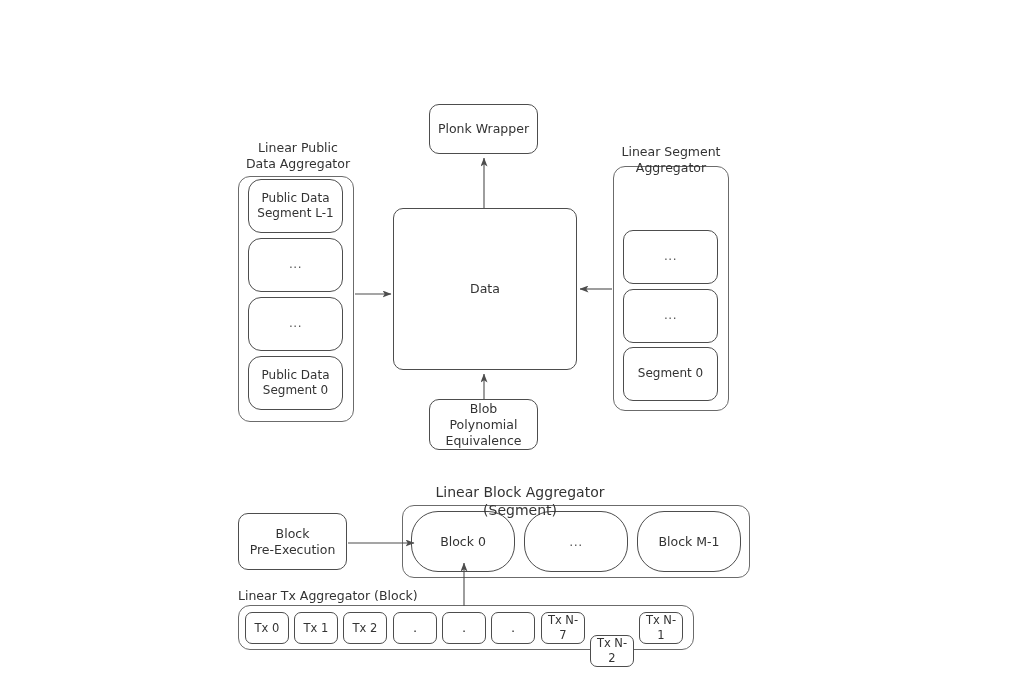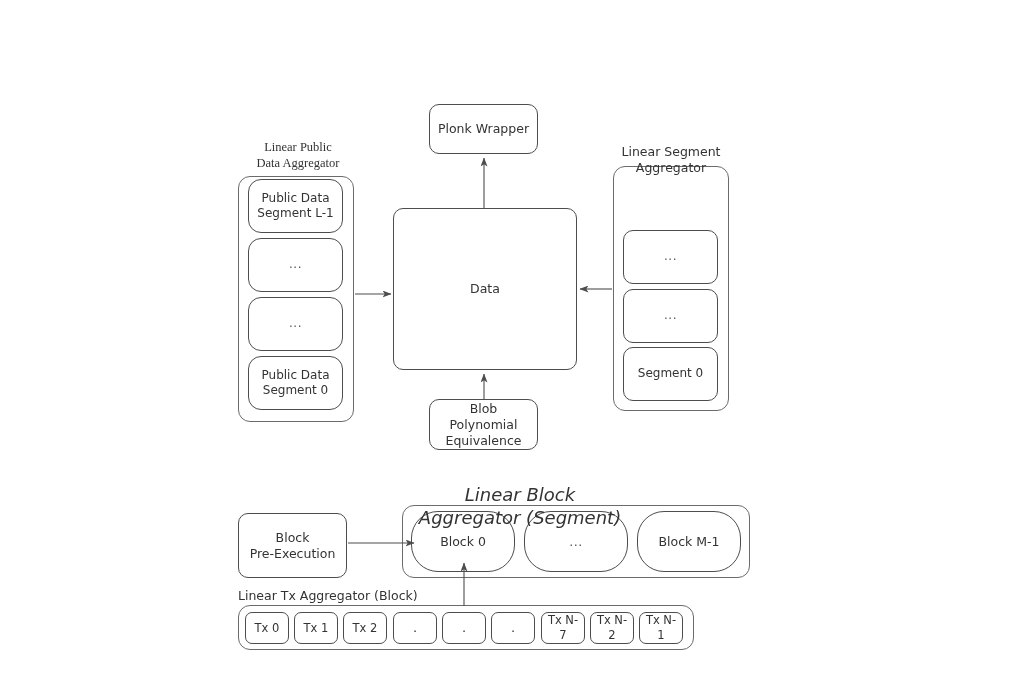--- a/index.html
+++ b/index.html
@@ -74,57 +74,57 @@
     height: 692px;
     z-index: 5;
     pointer-events: none;
   }
 
   
   #plonk-wrapper      { left: 429px; top: 104px; width: 109px; height: 50px;  font-size: 12.5px; }
   #batch              { left: 393px; top: 208px; width: 184px; height: 162px; font-size: 12.5px; }
   #blob-poly          { left: 429px; top: 399px; width: 109px; height: 51px;  font-size: 12.5px; }
 
-  #public-agg-caption { left: 232px; top: 140px; width: 132px; font-size: 12.5px; font-family: Liberation Serif, serif; }
+  #public-agg-caption { left: 232px; top: 140px; width: 132px; font-size: 12.5px; }
   #public-agg-box     { left: 238px; top: 176px; width: 116px; height: 246px; }
   .pd-node            { left: 248px; width: 95px; height: 54px; font-size: 12px; border-radius: 13px; }
   #pd-l1              { top: 179px; }
   #pd-dots-1          { top: 238px; }
   #pd-dots-2          { top: 297px; }
   #pd-0               { top: 356px; }
 
   #segment-agg-caption{ left: 586px; top: 144px; width: 170px; font-size: 12.5px; }
   #segment-agg-box    { left: 613px; top: 166px; width: 116px; height: 245px; }
   .sg-node            { left: 623px; width: 95px; height: 54px; font-size: 12px; }
   #sg-k1              { top: 171px; }
   #sg-dots-1          { top: 230px; }
   #sg-dots-2          { top: 289px; }
   #sg-0               { top: 347px; }
 
   
-  #block-agg-caption  { left: 415px; top: 484px; width: 210px; font-size: 18px; font-style: italic; }
+  #block-agg-caption  { left: 415px; top: 484px; width: 210px; font-size: 14px; }
   #block-agg-box      { left: 402px; top: 505px; width: 348px; height: 73px; }
   .blk-node           { top: 511px; height: 61px; font-size: 12.5px; border-radius: 27px; }
   #block-0            { left: 411px; width: 104px; }
   #block-dots         { left: 524px; width: 104px; }
   #block-m1           { left: 637px; width: 104px; }
 
-  #block-pre-exec     { left: 238px; top: 513px; width: 109px; height: 65px; font-size: 12.5px; }
+  #block-pre-exec     { left: 238px; top: 513px; width: 109px; height: 57px; font-size: 12.5px; }
 
   #tx-agg-caption     { left: 238px; top: 588px; width: 185px; font-size: 12.5px; text-align: left; }
   #tx-agg-box         { left: 238px; top: 605px; width: 456px; height: 45px; }
   .tx-node            { top: 612px; width: 44px; height: 32px; font-size: 11.5px; border-radius: 7px; }
   #tx-0   { left: 245px; }
   #tx-1   { left: 294px; }
   #tx-2   { left: 343px; }
   #tx-d1  { left: 393px; }
   #tx-d2  { left: 442px; }
   #tx-d3  { left: 491px; }
   #tx-n3  { left: 541px; }
-  #tx-n2  { left: 590px; }
+  #tx-n2  { left: 590px; margin-top: 23px; }
   #tx-n1  { left: 639px; }
   .tx-dot { font-size: 13px; }
 </style>
 </head>
 <body>
 
 <div id="canvas">
 
   <svg id="connectors" viewBox="0 0 1034 692" xmlns="http://www.w3.org/2000/svg">
     <defs>

